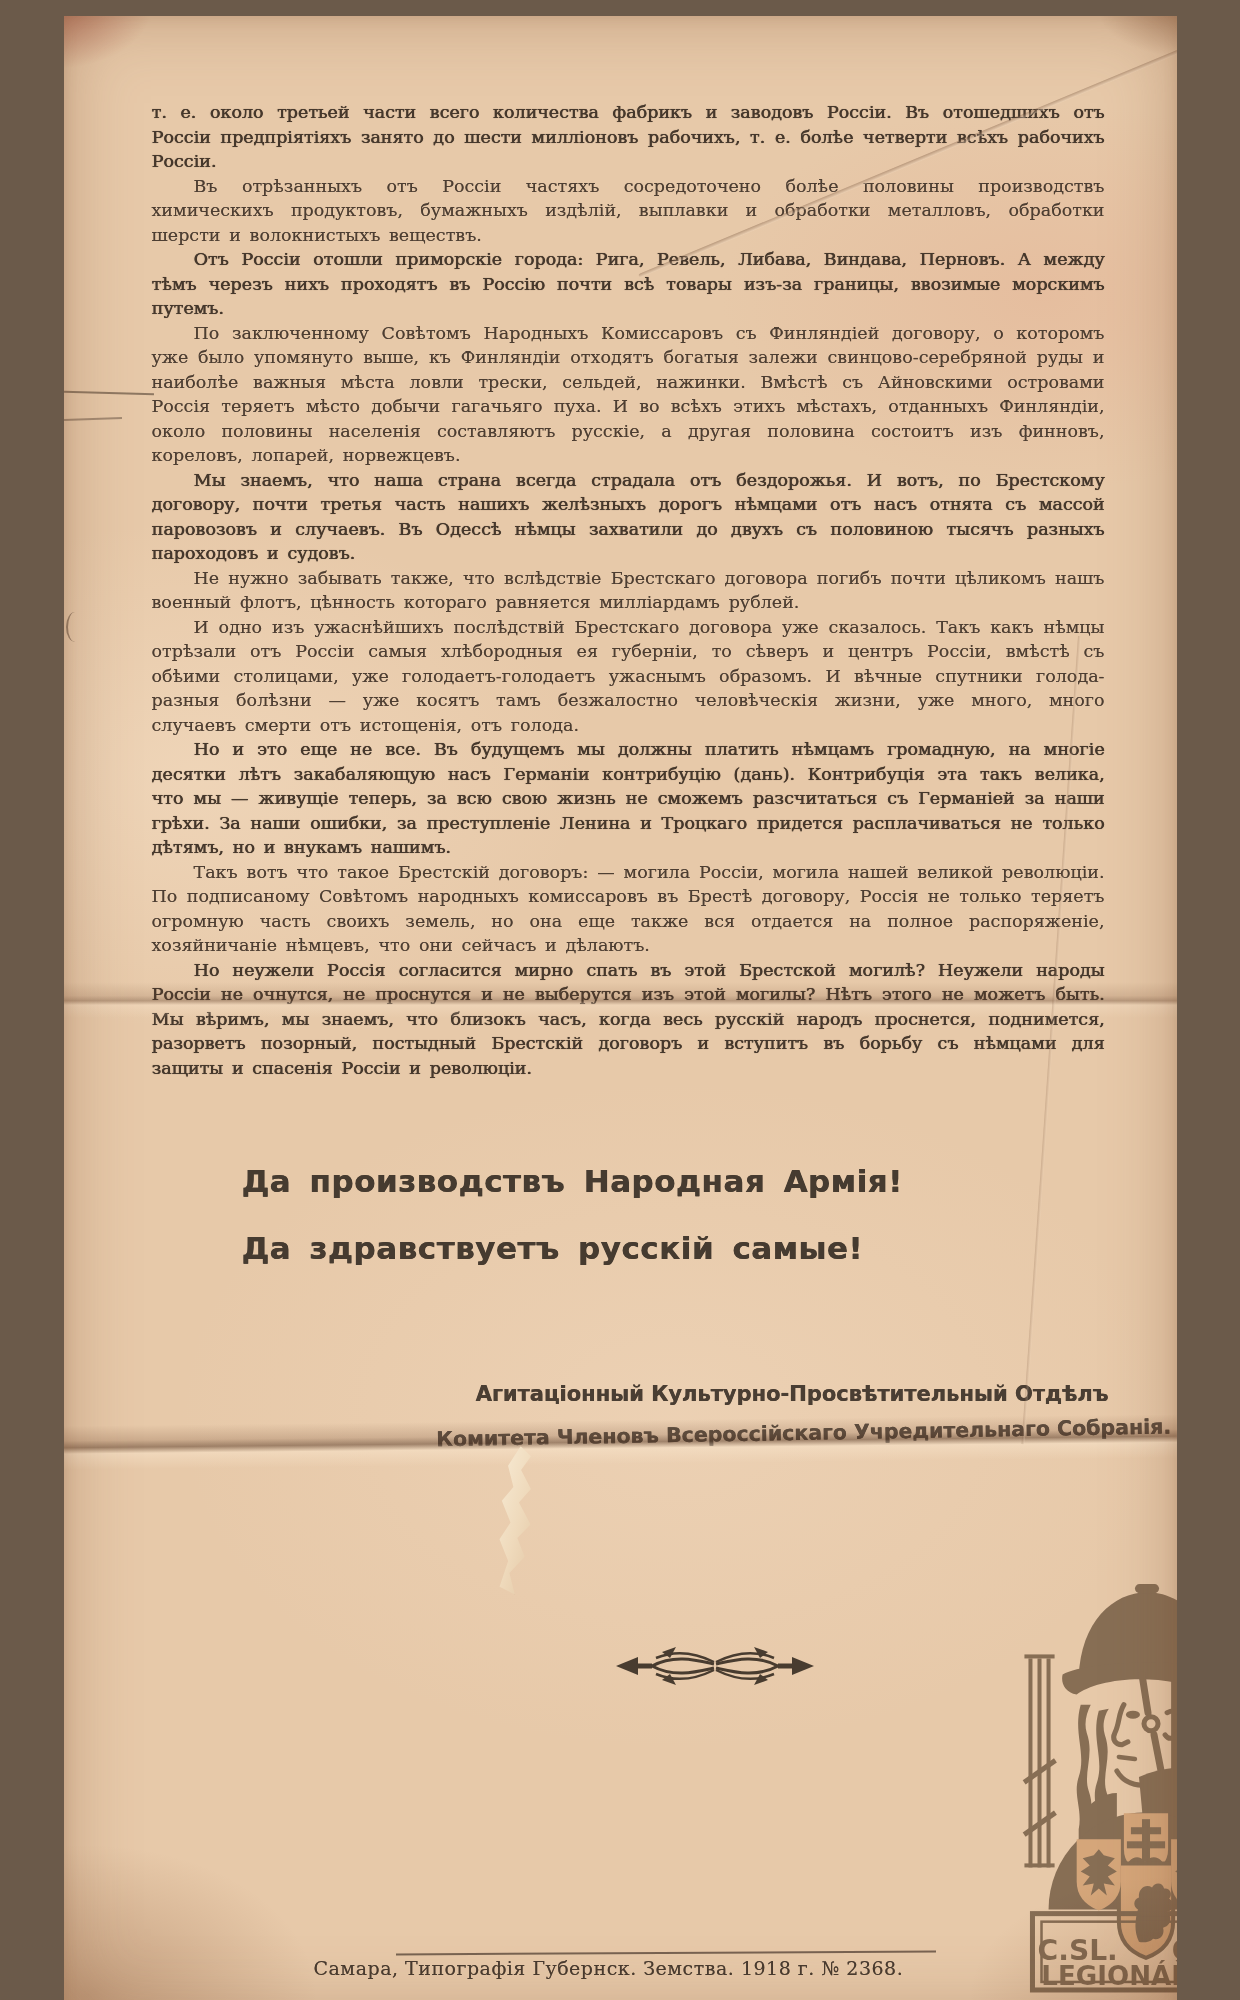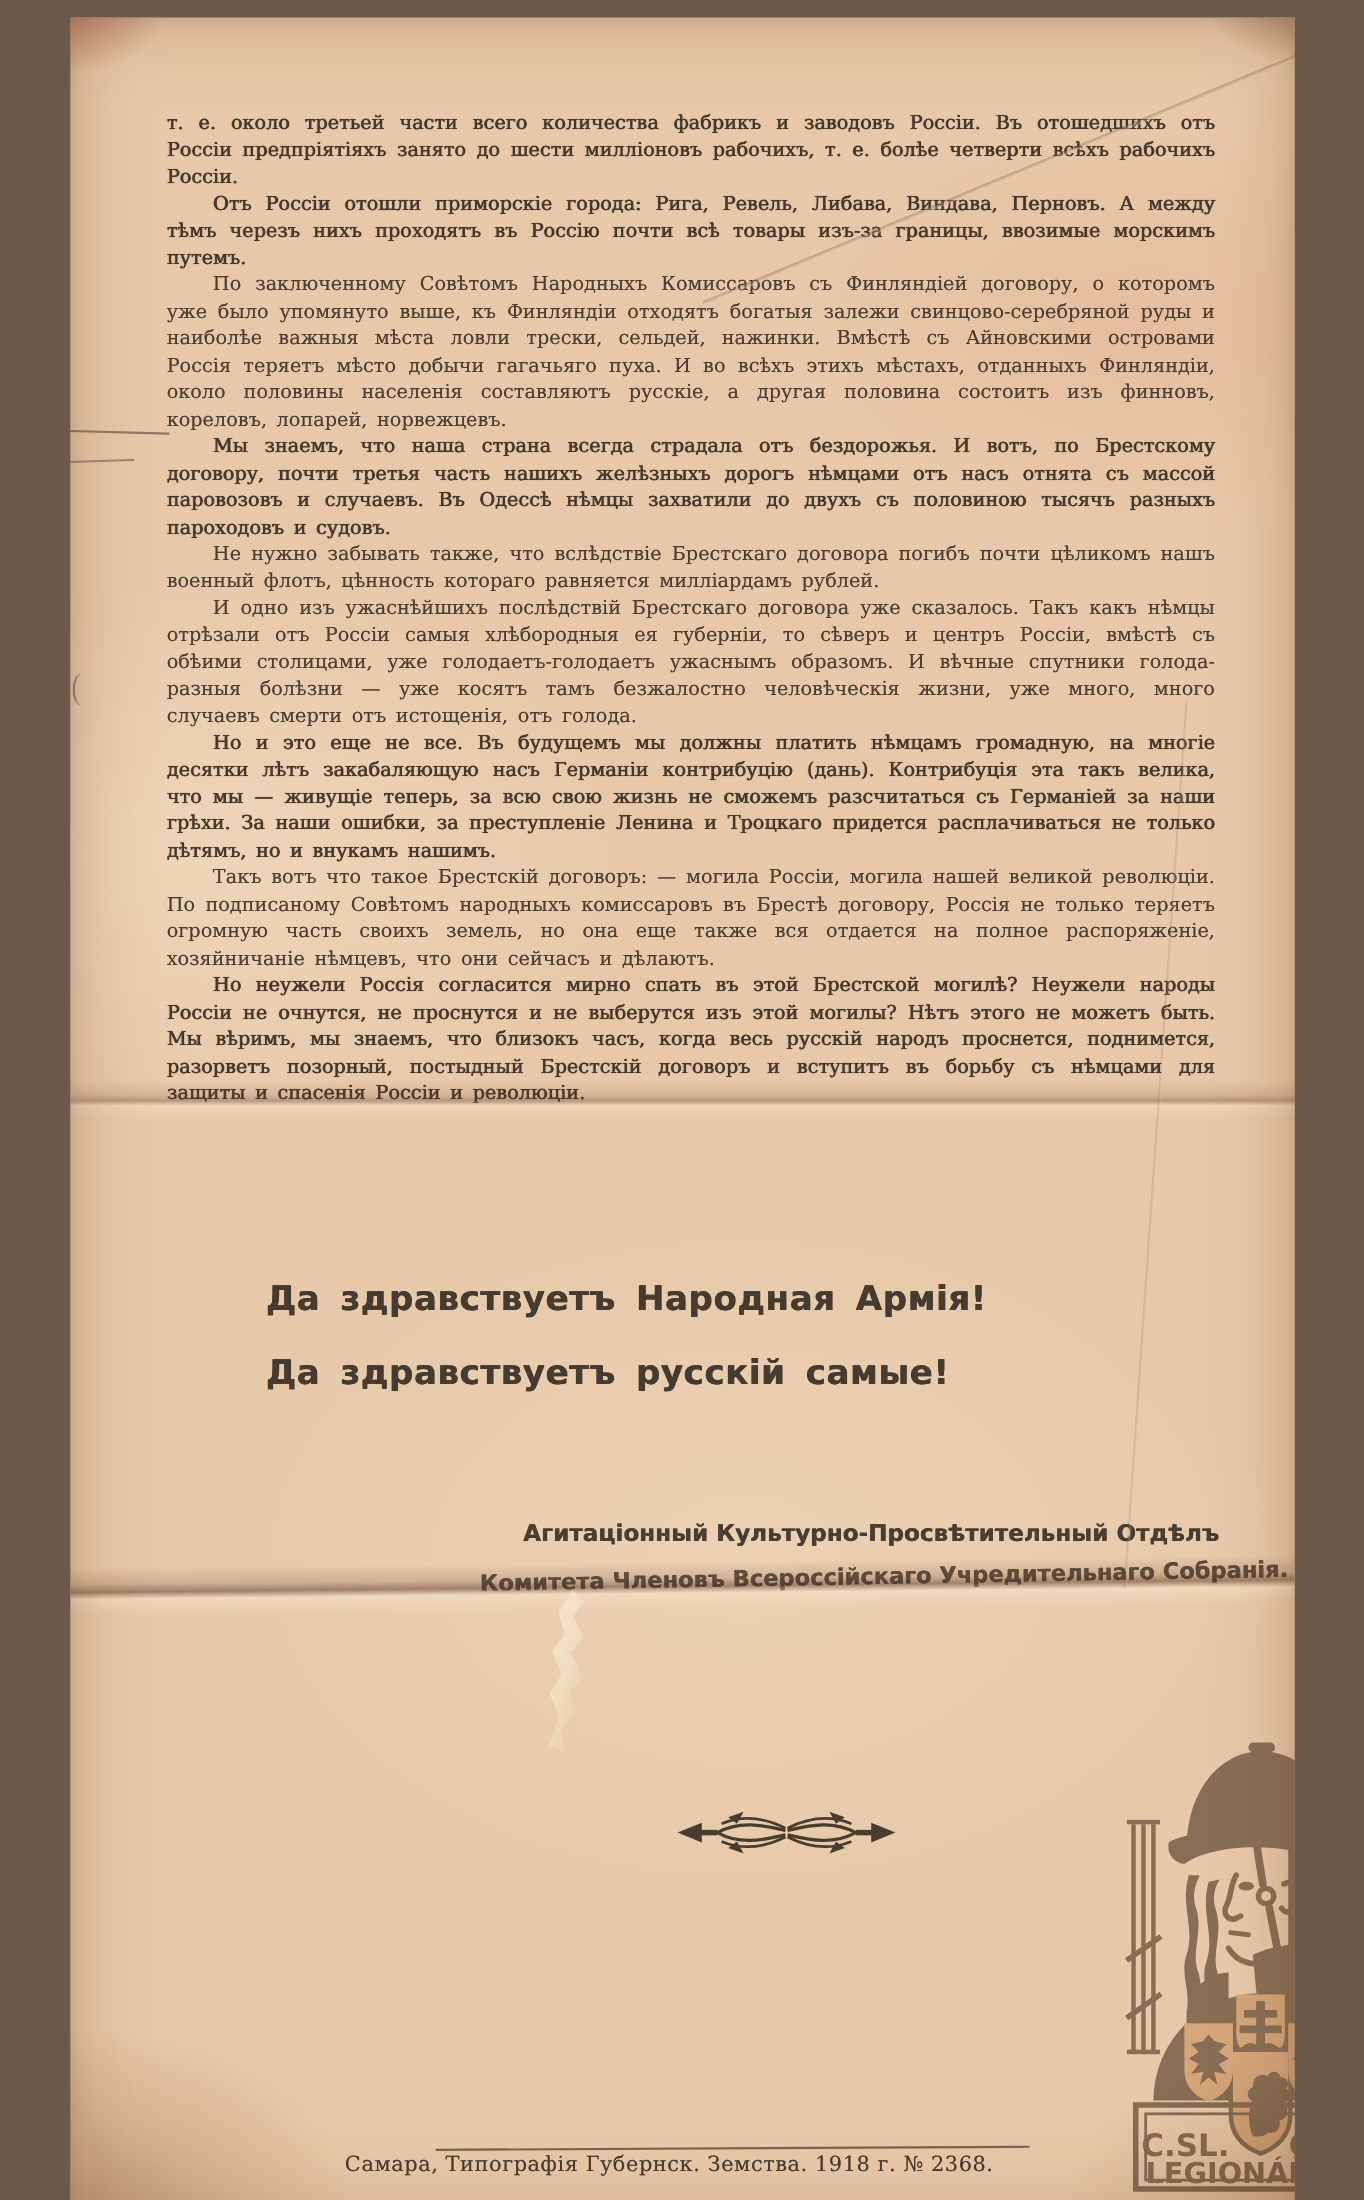--- a/index.html
+++ b/index.html
@@ -72,32 +72,33 @@
   .mark3{position:absolute; left:2px; top:596px; width:16px; height:30px; z-index:1;
     border-left:2.5px solid rgba(70,52,40,.5); border-radius:50%;}
 </style>
 </head>
 <body>
 
 <div class="page">
 
   <div class="bodytext">
     <p class="p first heavy">т. е. около третьей части всего количества фабрикъ и заводовъ Россіи. Въ отошедшихъ отъ Россіи предпріятіяхъ занято до шести милліоновъ рабочихъ, т. е. болѣе четверти всѣхъ рабочихъ Россіи.</p>
+    <p class="p">Въ отрѣзанныхъ отъ Россіи частяхъ сосредоточено болѣе половины производствъ химическихъ продуктовъ, бумажныхъ издѣлій, выплавки и обработки металловъ, обработки шерсти и волокнистыхъ веществъ.</p>
     <p class="p heavy">Отъ Россіи отошли приморскіе города: Рига, Ревель, Либава, Виндава, Перновъ. А между тѣмъ черезъ нихъ проходятъ въ Россію почти всѣ товары изъ-за границы, ввозимые морскимъ путемъ.</p>
     <p class="p">По заключенному Совѣтомъ Народныхъ Комиссаровъ съ Финляндіей договору, о которомъ уже было упомянуто выше, къ Финляндіи отходятъ богатыя залежи свинцово-серебряной руды и наиболѣе важныя мѣста ловли трески, сельдей, нажинки. Вмѣстѣ съ Айновскими островами Россія теряетъ мѣсто добычи гагачьяго пуха. И во всѣхъ этихъ мѣстахъ, отданныхъ Финляндіи, около половины населенія составляютъ русскіе, а другая половина состоитъ изъ финновъ, кореловъ, лопарей, норвежцевъ.</p>
     <p class="p heavy">Мы знаемъ, что наша страна всегда страдала отъ бездорожья. И вотъ, по Брестскому договору, почти третья часть нашихъ желѣзныхъ дорогъ нѣмцами отъ насъ отнята съ массой паровозовъ и случаевъ. Въ Одессѣ нѣмцы захватили до двухъ съ половиною тысячъ разныхъ пароходовъ и судовъ.</p>
     <p class="p">Не нужно забывать также, что вслѣдствіе Брестскаго договора погибъ почти цѣликомъ нашъ военный флотъ, цѣнность котораго равняется милліардамъ рублей.</p>
     <p class="p">И одно изъ ужаснѣйшихъ послѣдствій Брестскаго договора уже сказалось. Такъ какъ нѣмцы отрѣзали отъ Россіи самыя хлѣбородныя ея губерніи, то сѣверъ и центръ Россіи, вмѣстѣ съ обѣими столицами, уже голодаетъ-голодаетъ ужаснымъ образомъ. И вѣчные спутники голода-разныя болѣзни — уже косятъ тамъ безжалостно человѣческія жизни, уже много, много случаевъ смерти отъ истощенія, отъ голода.</p>
     <p class="p heavy">Но и это еще не все. Въ будущемъ мы должны платить нѣмцамъ громадную, на многіе десятки лѣтъ закабаляющую насъ Германіи контрибуцію (дань). Контрибуція эта такъ велика, что мы — живущіе теперь, за всю свою жизнь не сможемъ разсчитаться съ Германіей за наши грѣхи. За наши ошибки, за преступленіе Ленина и Троцкаго придется расплачиваться не только дѣтямъ, но и внукамъ нашимъ.</p>
     <p class="p">Такъ вотъ что такое Брестскій договоръ: — могила Россіи, могила нашей великой революціи. По подписаному Совѣтомъ народныхъ комиссаровъ въ Брестѣ договору, Россія не только теряетъ огромную часть своихъ земель, но она еще также вся отдается на полное распоряженіе, хозяйничаніе нѣмцевъ, что они сейчасъ и дѣлаютъ.</p>
     <p class="p heavy">Но неужели Россія согласится мирно спать въ этой Брестской могилѣ? Неужели народы Россіи не очнутся, не проснутся и не выберутся изъ этой могилы? Нѣтъ этого не можетъ быть. Мы вѣримъ, мы знаемъ, что близокъ часъ, когда весь русскій народъ проснется, поднимется, разорветъ позорный, постыдный Брестскій договоръ и вступитъ въ борьбу съ нѣмцами для защиты и спасенія Россіи и революціи.</p>
   </div>
 
   <div class="slogans">
-    <p class="slogan">Да здравствуетъ Народная Армія!</p>
+    <p class="slogan">Да производствъ Народная Армія!</p>
     <p class="slogan">Да здравствуетъ русскій самые!</p>
   </div>
 
   <div class="sig sig1">Агитаціонный Культурно-Просвѣтительный Отдѣлъ</div>
   <div class="sig sig2">Комитета Членовъ Всероссійскаго Учредительнаго Собранія.</div>
 
   <svg class="ornament" viewBox="0 0 210 44">
     <defs>
       <g id="vhalf" fill="#33291f" stroke="#33291f">
         <polygon points="6,22 28,13 28,31" stroke="none"></polygon>

